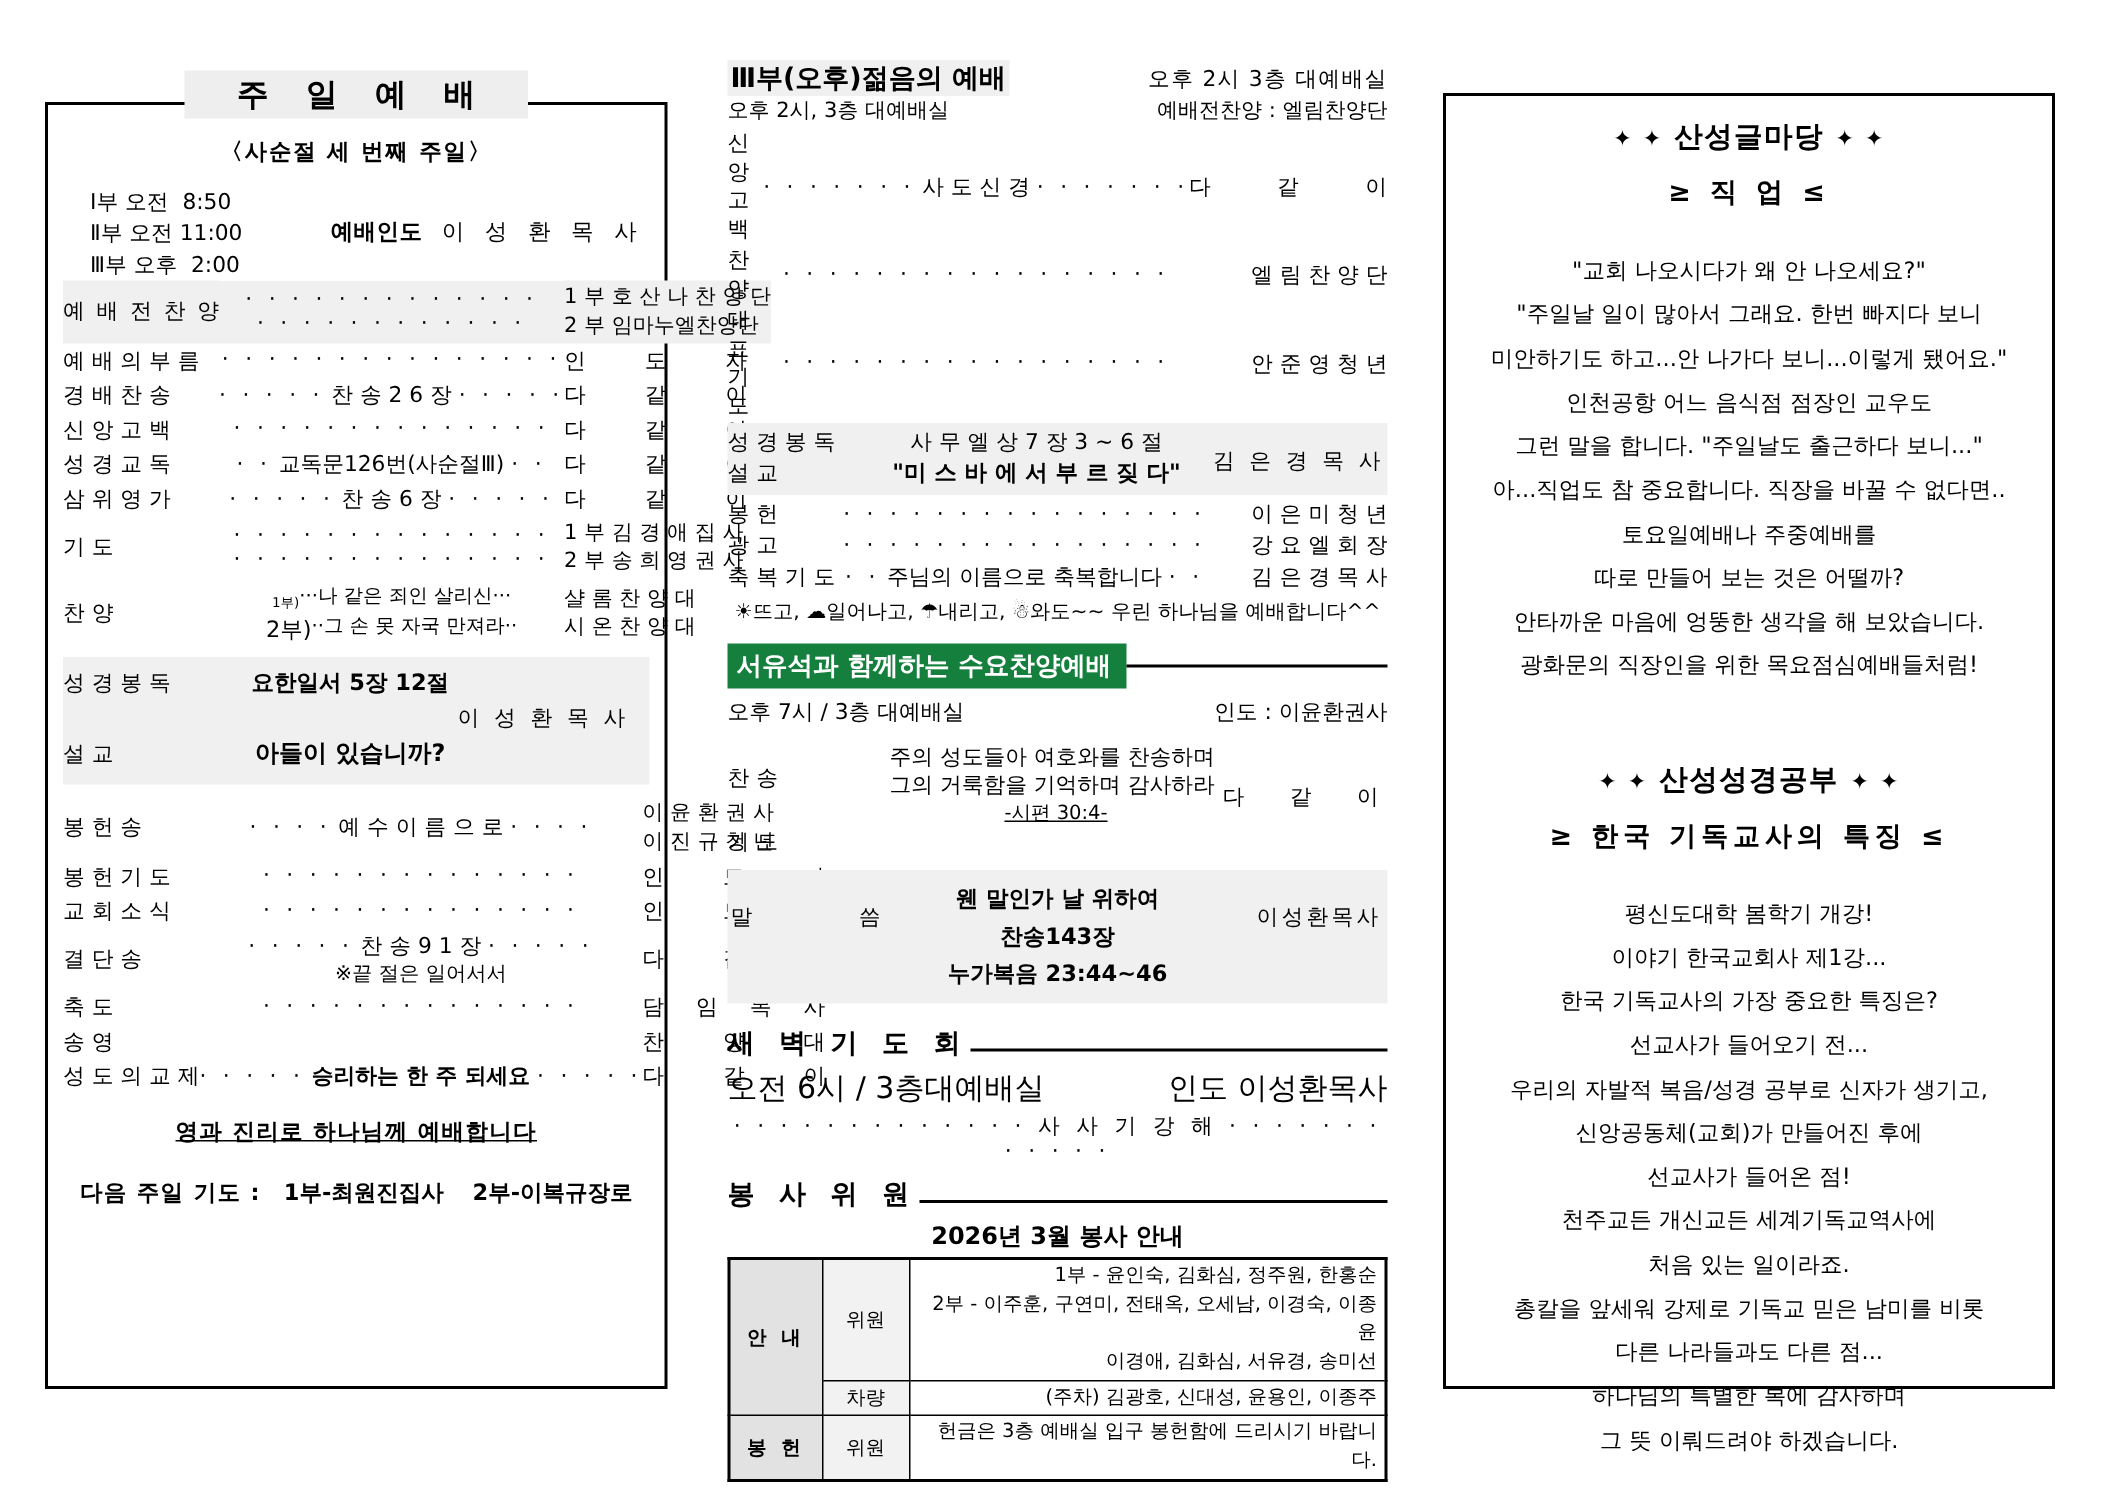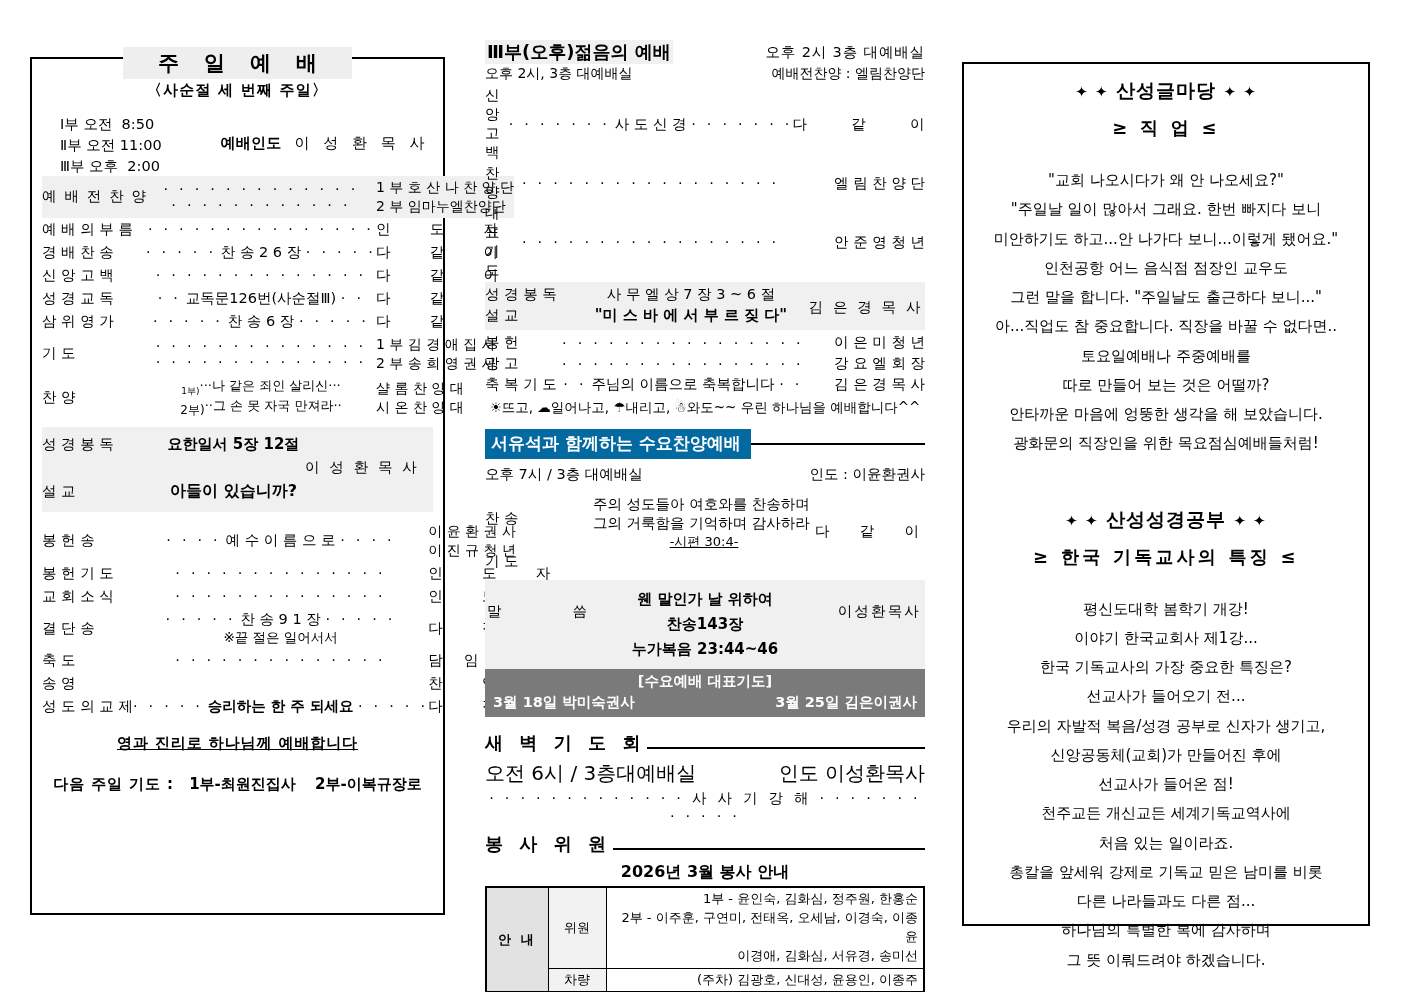--- a/index.html
+++ b/index.html
@@ -14,21 +14,21 @@
 
   
   .col { position: absolute; border: 2px solid #000; background: #fff; }
   .sp { letter-spacing: 0.28em; }
   .b { font-weight: bold; }
   .center { text-align: center; text-decoration: underline; }
   .right { text-align: right; }
   .shade { background: #f0f0f0; }
 
   
-  #left-column { left: 30px; top: 57px; width: 415px; height: 858px; }
+  #left-column { left: 30px; top: 68px; width: 415px; height: 858px; }
 
   .lc-inner { padding: 0 10px; }
   #left-title-wrap {
     position: absolute; left: 30px; top: 55px; width: 415px; height: 16px;
     display: flex; align-items: center; justify-content: center;
     z-index: 3;
   }
   #left-title {
     background: #eeeeee; padding: 2px 26px; font-size: 21px; font-weight: bold;
     letter-spacing: 0.42em; text-indent: 0.42em; color: #000;
@@ -72,21 +72,21 @@
 
   table.m-order { width: 100%; border-collapse: collapse; font-size: 14.5px; margin-top: 2px;}
   table.m-order td { padding: 1px 0; }
   td.mk { width: 108px; }
   td.mv { width: 136px; white-space: nowrap; }
   td.mv .vv { display: flex; justify-content: space-between; width: 132px; }
 
   .emoji-line { text-align: center; font-size: 13.5px; margin-top: 4px; }
 
   .band-title {
-    background: #0369a1; color: #fff; font-weight: bold; font-size: 17px;
+    background: #15803d; color: #fff; font-weight: bold; font-size: 17px;
     display: inline-block; padding: 3px 10px 4px 6px;
   }
   .band-wrap { display: flex; align-items: center; margin-top: 12px; }
   .band-wrap .rule { flex: 1; height: 2px; background: #000; }
 
   .rule-title-wrap { display: flex; align-items: flex-end; margin-top: 14px; }
   .rule-title-wrap .tt { font-size: 18px; font-weight: bold; white-space: nowrap; }
   .rule-title-wrap .rule { flex: 1; height: 2px; background: #000; margin-bottom: 6px; margin-left: 2px; }
 
   .wed-row { display: flex; justify-content: space-between; font-size: 14.5px; margin-top: 6px; }
@@ -252,21 +252,21 @@
           <td class="v two-line-v">
             <div>1 부 김 경 애 집 사</div>
             <div>2 부 송 희 영 권 사</div>
           </td>
         </tr>
 
         <tr class="rowgap">
           <td class="k">찬                양</td>
           <td class="dots">
             <div style="font-size:13px"><sub style="font-size:9px">1부)</sub><span>···나 같은 죄인 살리신···</span></div>
-            <div style="font-size:13px"><sub style="font-size:12px">2부)</sub><span>··그 손 못 자국 만져라··</span></div>
+            <div style="font-size:13px"><sub style="font-size:15px">2부)</sub><span>··그 손 못 자국 만져라··</span></div>
           </td>
           <td class="v two-line-v">
             <div>샬 롬 찬 양 대</div>
             <div>시 온 찬 양 대</div>
           </td>
         </tr>
       </tbody>
         </table>
 
       <div class="shade" style="margin-top:6px; padding:6px 0 8px; position:relative;">
@@ -533,27 +533,20 @@
           <span>말</span>
           <span>씀</span>
         </div>
       </div>
       <div class="mname">이성환목사</div>
       <div class="mline">웬 말인가 날 위하여</div>
       <div class="mline">찬송143장</div>
       <div class="mline">누가복음 23:44~46</div>
     </div>
 
-    <div class="prayerband">
-      <div class="pb-title">[수요예배 대표기도]</div>
-      <div class="pb-row">
-        <span>3월 18일 박미숙권사</span>
-        <span>3월 25일 김은이권사</span>
-      </div>
-    </div>
 
     <div class="rule-title-wrap">
       <div class="tt sp">새 벽 기 도 회</div>
       <div class="rule"></div>
     </div>
     <div class="dawn-row">
       <div>오전 6시 / 3층대예배실</div>
       <div>인도 이성환목사</div>
     </div>
     <div class="dawn-dots">· · · · · · · · · · · · · 사 사 기 강 해 · · · · · · · · · · · ·</div>

